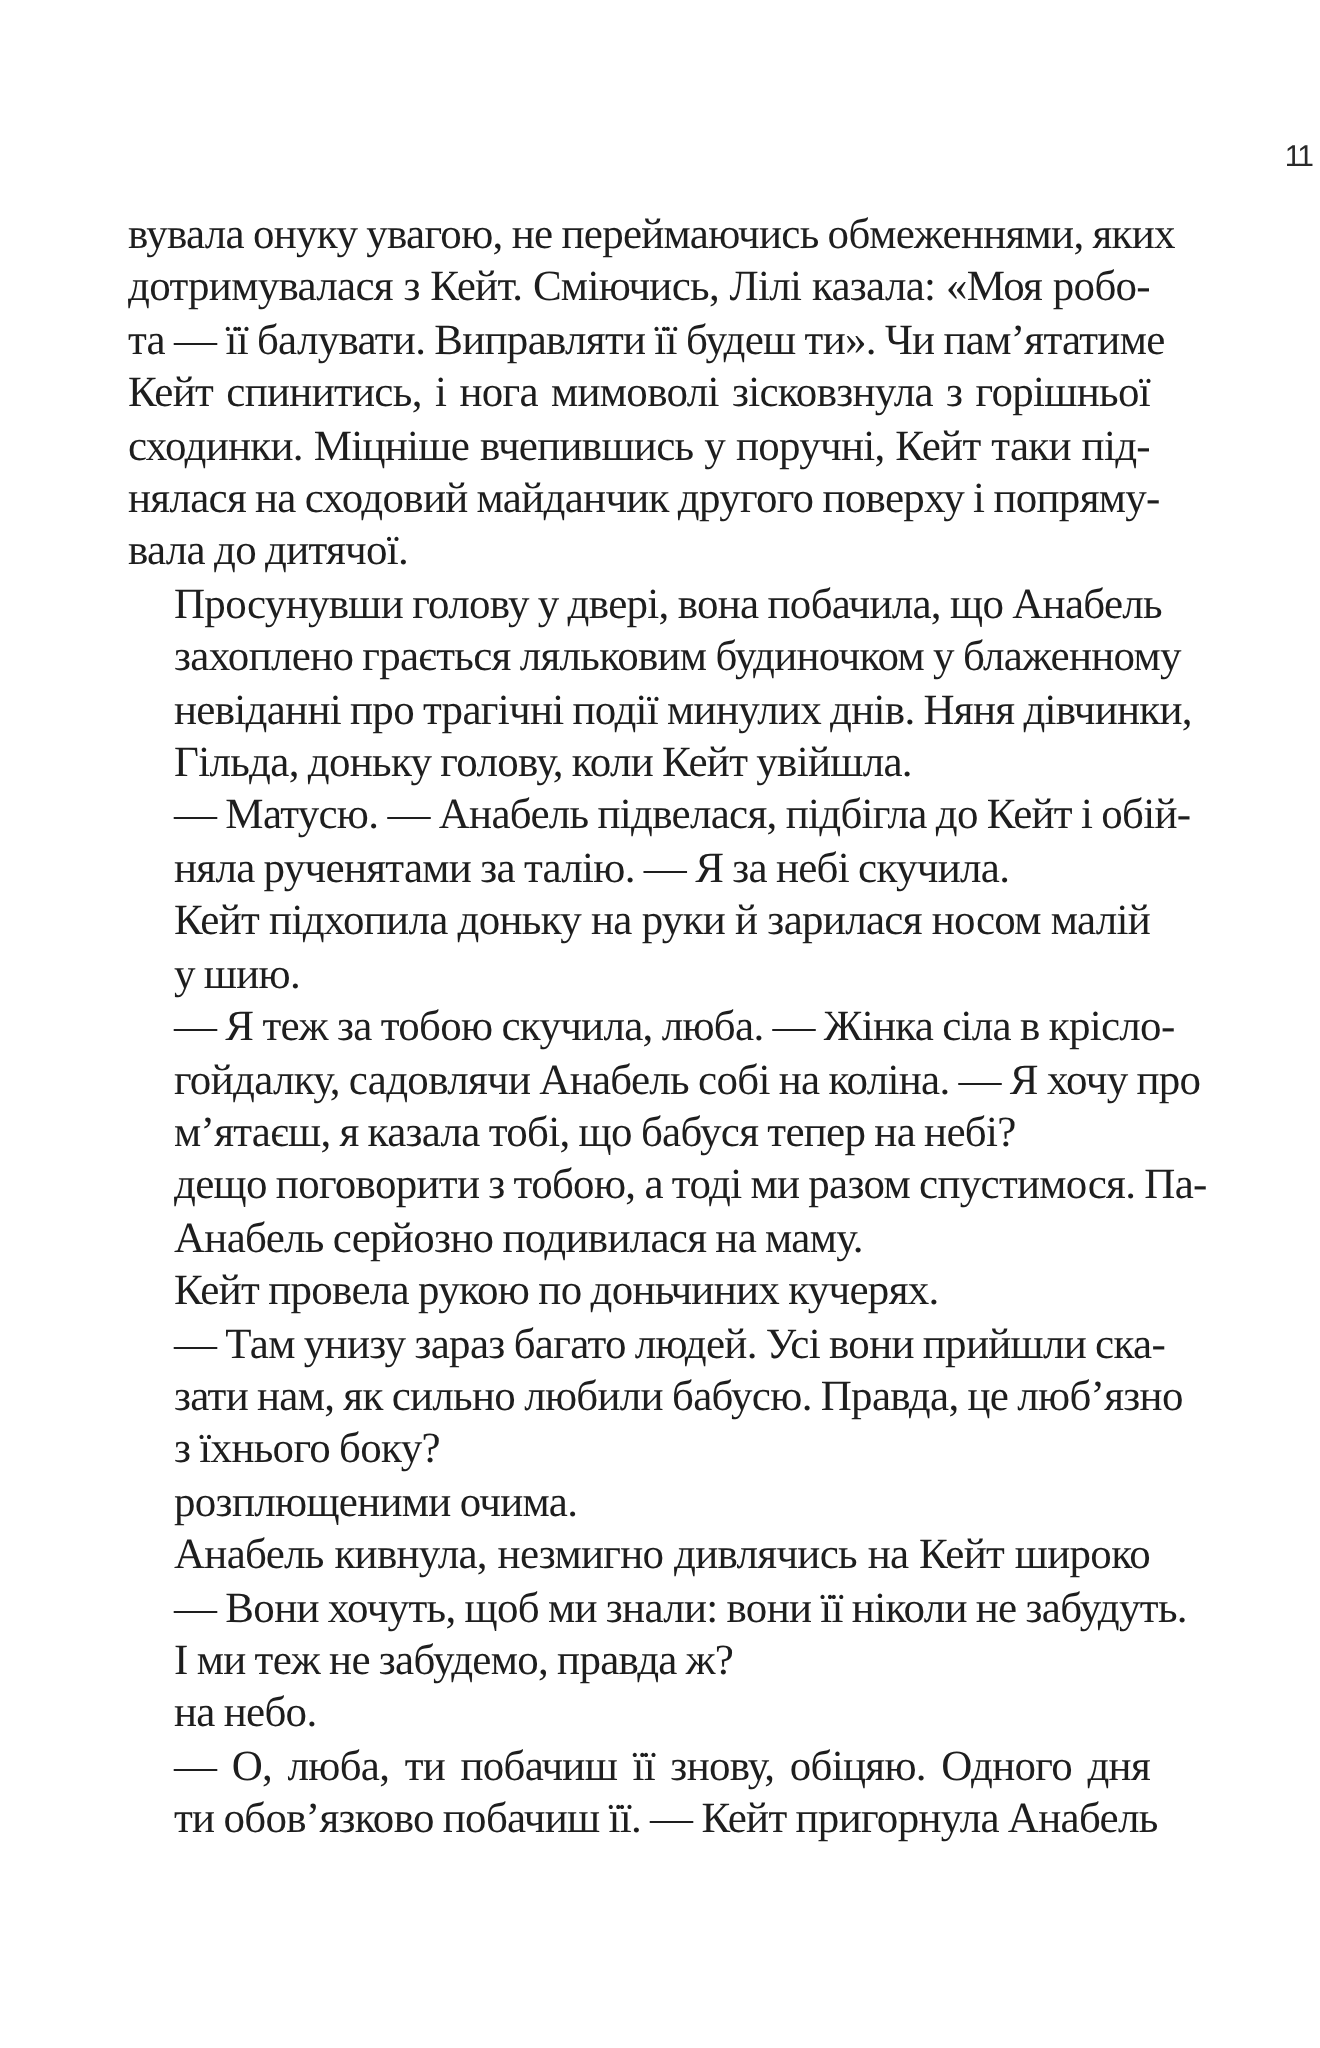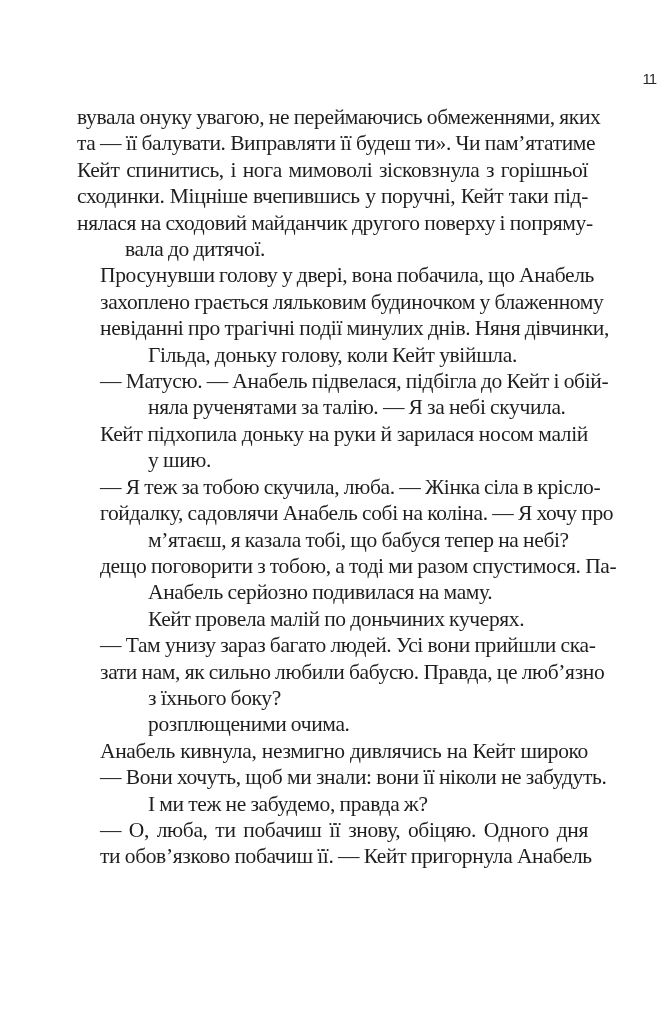--- a/index.html
+++ b/index.html
@@ -7,37 +7,38 @@
     width: 660px; height: 1024px; background: #ffffff; overflow: hidden;
     position: relative; color: #1e1e1e;
   }
   .page-number {
     position: absolute; top: 60px; left: 0; width: 656px; text-align: right;
     font-family: "Liberation Sans", sans-serif; font-size: 15px; letter-spacing: -1px;
     color: #2a2a2a;
     margin-top: 10px;
   }
   .text {
-    position: absolute; top: 104px; left: 77px; width: 511px;
+    position: absolute; top: 104px; left: 64px; width: 511px;
     font-family: "Liberation Serif", serif; font-size: 21.5px; line-height: 26.4px;
     text-align: justify; letter-spacing: -0.35px; word-spacing: -0.5px;
   }
   .text p { margin: 0; text-indent: 23px; }
   .text p.cont { text-indent: 0; }
   .line { display: block; text-align-last: justify; white-space: nowrap; }
-  .line.last { text-align-last: left; margin-left: 48px; }
+  .line.last { text-align-last: left; }
 </style>
 </head>
 <body>
 
 <div class="page-number">11</div>
 
 <div class="text" id="text">
     <p class="cont">
       <span class="line">вувала онуку увагою, не переймаючись обмеженнями, яких</span>
+      <span class="line">дотримувалася з Кейт. Сміючись, Лілі казала: «Моя робо-</span>
       <span class="line">та — її балувати. Виправляти її будеш ти». Чи пам’ятатиме</span>
       <span class="line">Кейт спинитись, і нога мимоволі зісковзнула з горішньої</span>
       <span class="line">сходинки. Міцніше вчепившись у поручні, Кейт таки під-</span>
       <span class="line">нялася на сходовий майданчик другого поверху і попряму-</span>
       <span class="line last">вала до дитячої.</span>
     </p>
     <p>
       <span class="line">Просунувши голову у двері, вона побачила, що Анабель</span>
       <span class="line">захоплено грається ляльковим будиночком у блаженному</span>
       <span class="line">невіданні про трагічні події минулих днів. Няня дівчинки,</span>
@@ -54,34 +55,35 @@
     <p>
       <span class="line">— Я теж за тобою скучила, люба. — Жінка сіла в крісло-</span>
       <span class="line">гойдалку, садовлячи Анабель собі на коліна. — Я хочу про</span>
       <span class="line last">м’ятаєш, я казала тобі, що бабуся тепер на небі?</span>
       <span class="line">дещо поговорити з тобою, а тоді ми разом спустимося. Па-</span>
     </p>
     <p>
       <span class="line last">Анабель серйозно подивилася на маму.</span>
     </p>
     <p>
-      <span class="line last">Кейт провела малій по доньчиних кучерях.</span>
+      <span class="line last">Кейт провела рукою по доньчиних кучерях.</span>
     </p>
     <p>
       <span class="line">— Там унизу зараз багато людей. Усі вони прийшли ска-</span>
       <span class="line">зати нам, як сильно любили бабусю. Правда, це люб’язно</span>
       <span class="line last">з їхнього боку?</span>
     </p>
     <p>
       <span class="line last">розплющеними очима.</span>
       <span class="line">Анабель кивнула, незмигно дивлячись на Кейт широко</span>
     </p>
     <p>
       <span class="line">— Вони хочуть, щоб ми знали: вони її ніколи не забудуть.</span>
       <span class="line last">І ми теж не забудемо, правда ж?</span>
     </p>
     <p>
+      <span class="line last">на небо.</span>
     </p>
     <p>
       <span class="line">— О, люба, ти побачиш її знову, обіцяю. Одного дня</span>
       <span class="line">ти обов’язково побачиш її. — Кейт пригорнула Анабель</span>
     </p>
   </div>
 
 </body></html>

